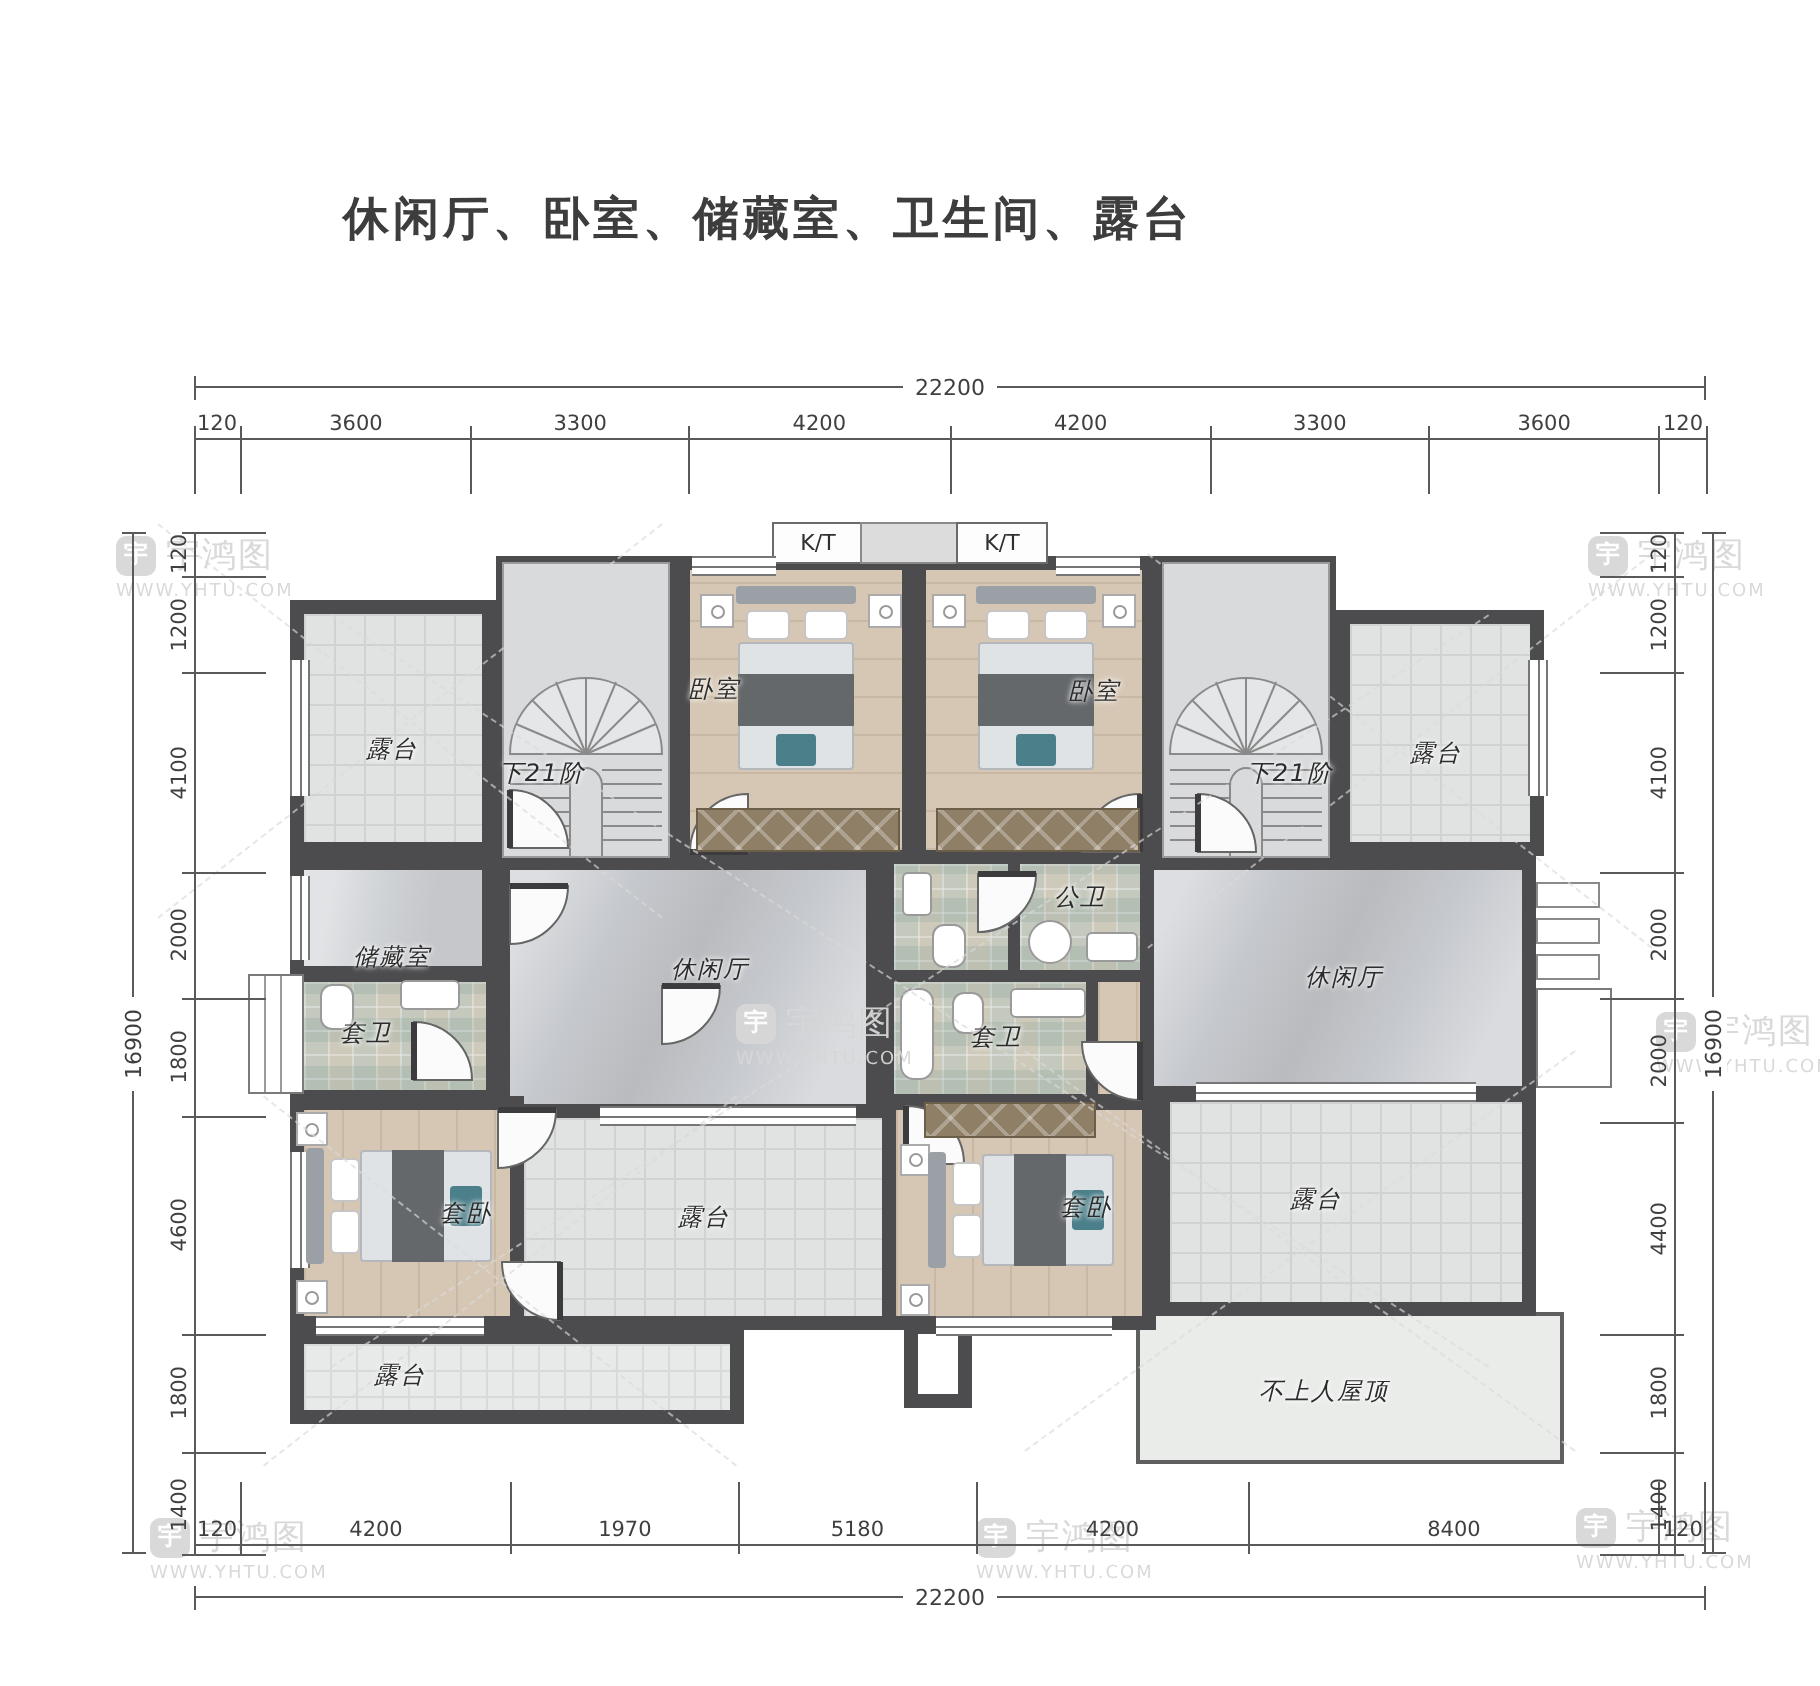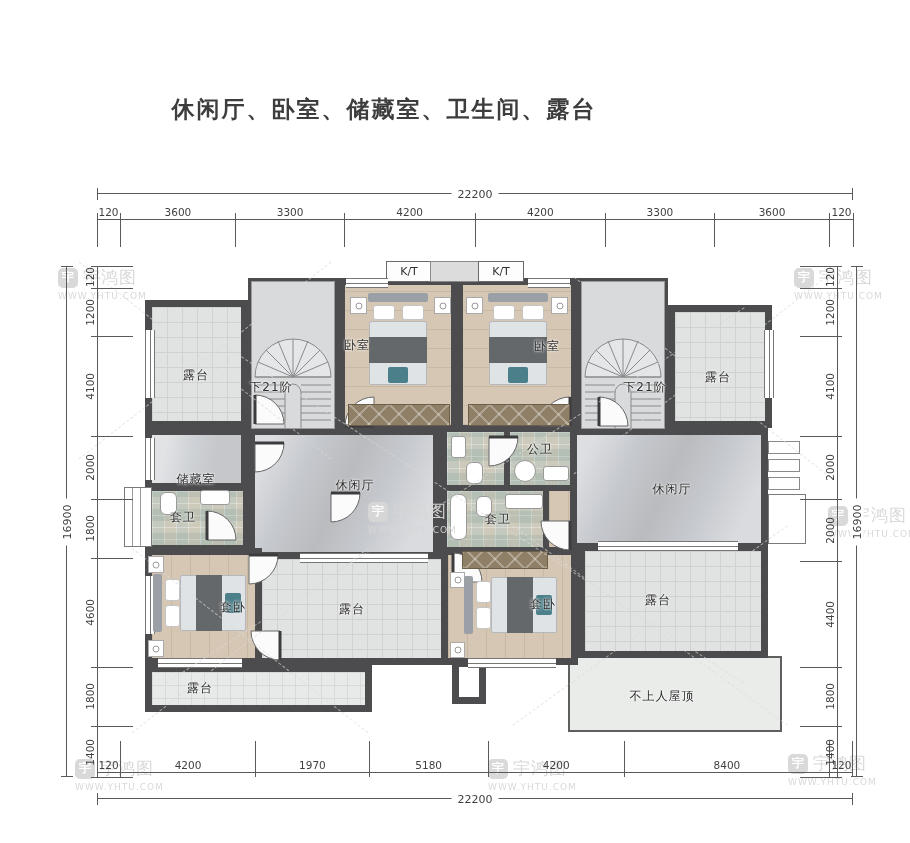--- a/index.html
+++ b/index.html
@@ -97,21 +97,21 @@
   .ward{position:absolute;background:#8f7f66;border:1px solid #6c5f4a;z-index:2;
         background-image:repeating-linear-gradient(45deg,rgba(255,255,255,.28) 0 2px,transparent 2px 14px),
         repeating-linear-gradient(-45deg,rgba(255,255,255,.28) 0 2px,transparent 2px 14px);}
   .fx{position:absolute;background:#fff;border:1px solid #9a9a9a;border-radius:3px;z-index:2;}
   .fx.round{border-radius:50%;}
   .nst{position:absolute;background:#fff;border:1px solid #aaa;z-index:2;}
   .nst::after{content:"";position:absolute;left:50%;top:50%;width:5px;height:5px;border:1px solid #999;
               border-radius:50%;transform:translate(-50%,-50%);}
   
   .rlab{position:absolute;font-size:12px;color:#2c2c2c;letter-spacing:1px;white-space:nowrap;z-index:6;
-        transform:translate(-50%,-50%);text-shadow:0 0 3px rgba(255,255,255,.95),0 0 2px rgba(255,255,255,.95);}
+        transform:translate(-50%,-50%);text-shadow:0 0 3px rgba(255,255,255,.95),0 0 2px rgba(255,255,255,.95);font-style:italic;}
   svg.stairs{position:absolute;z-index:2;}
 </style>
 </head>
 <body>
 
 <div id="canvas">
 
   <div class="subtitle">休闲厅、卧室、储藏室、卫生间、露台</div>
 
   <div class="diag" style="left:45px;top:360px;width:320px;transform:rotate(38deg);"></div>

